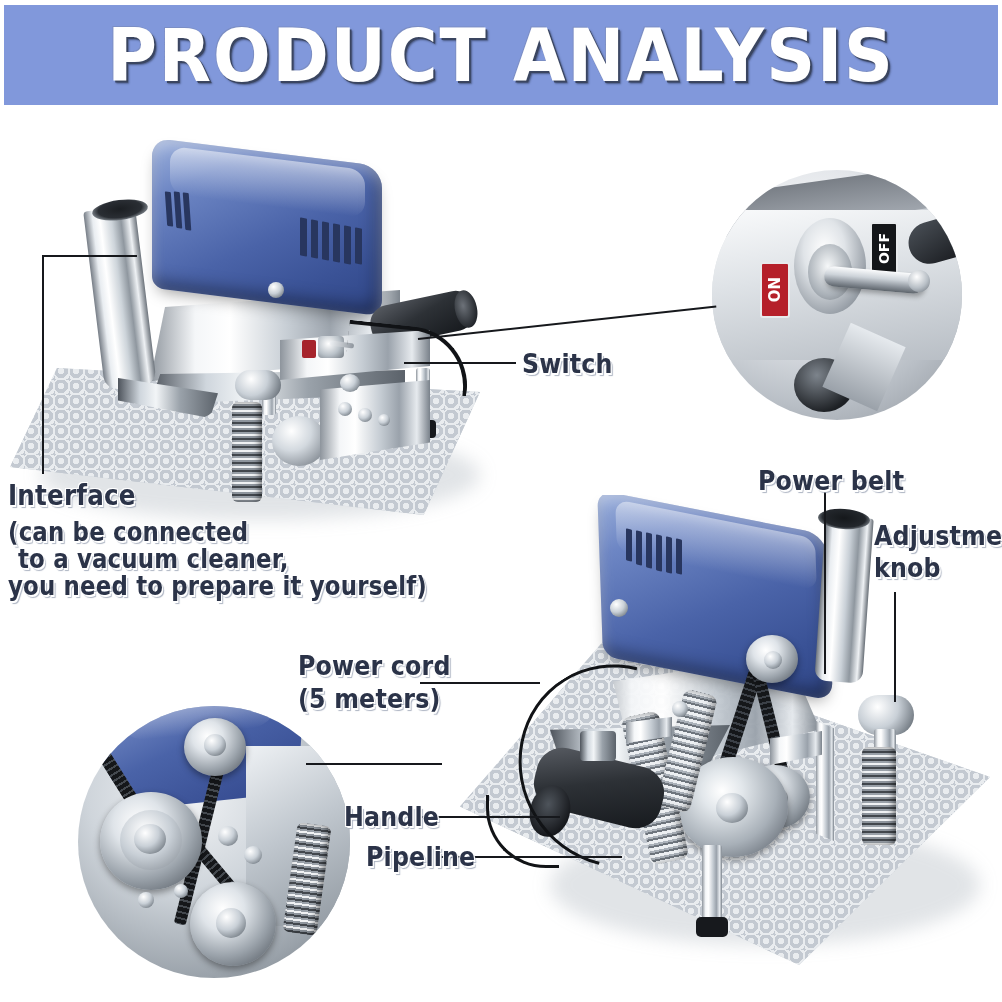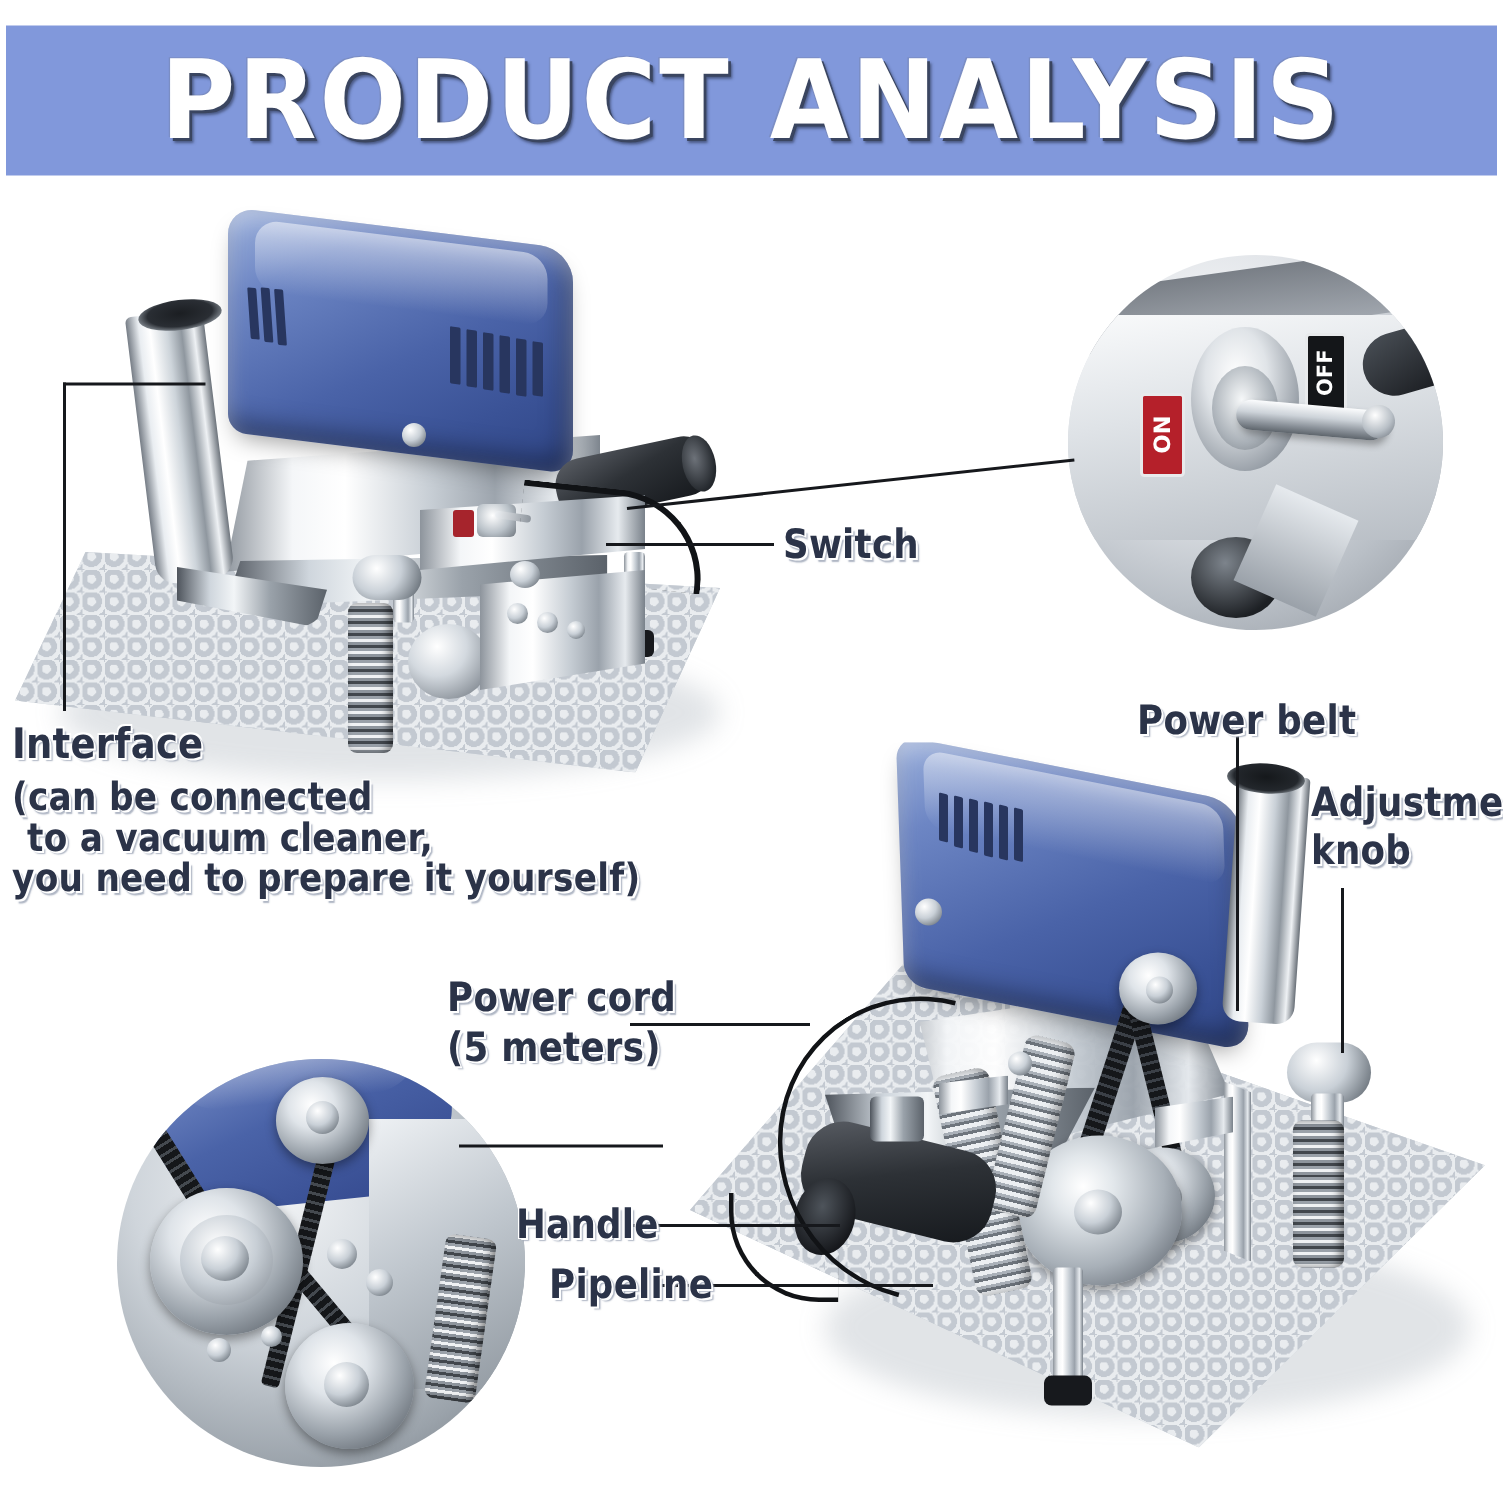--- a/index.html
+++ b/index.html
@@ -6,21 +6,20 @@
   body{
     width:1002px;height:1002px;background:#ffffff;overflow:hidden;
     font-family:"Liberation Sans", sans-serif;
   }
   #page{position:relative;width:1002px;height:1002px;background:#fff;overflow:hidden;}
 
   
   .banner{
     position:absolute;left:4px;top:5px;width:994px;height:100px;
     background:#8198db;
-    margin-top:12px;
   }
   .banner-title{
     position:absolute;left:0;top:0;width:100%;height:100%;
     display:flex;align-items:center;justify-content:center;
     font-family:"DejaVu Sans", sans-serif;
     font-weight:bold;font-size:73px;letter-spacing:2px;
     color:#ffffff;
     transform:scaleX(0.93);
     text-shadow:
        2px 2px 0 #3a4560,

